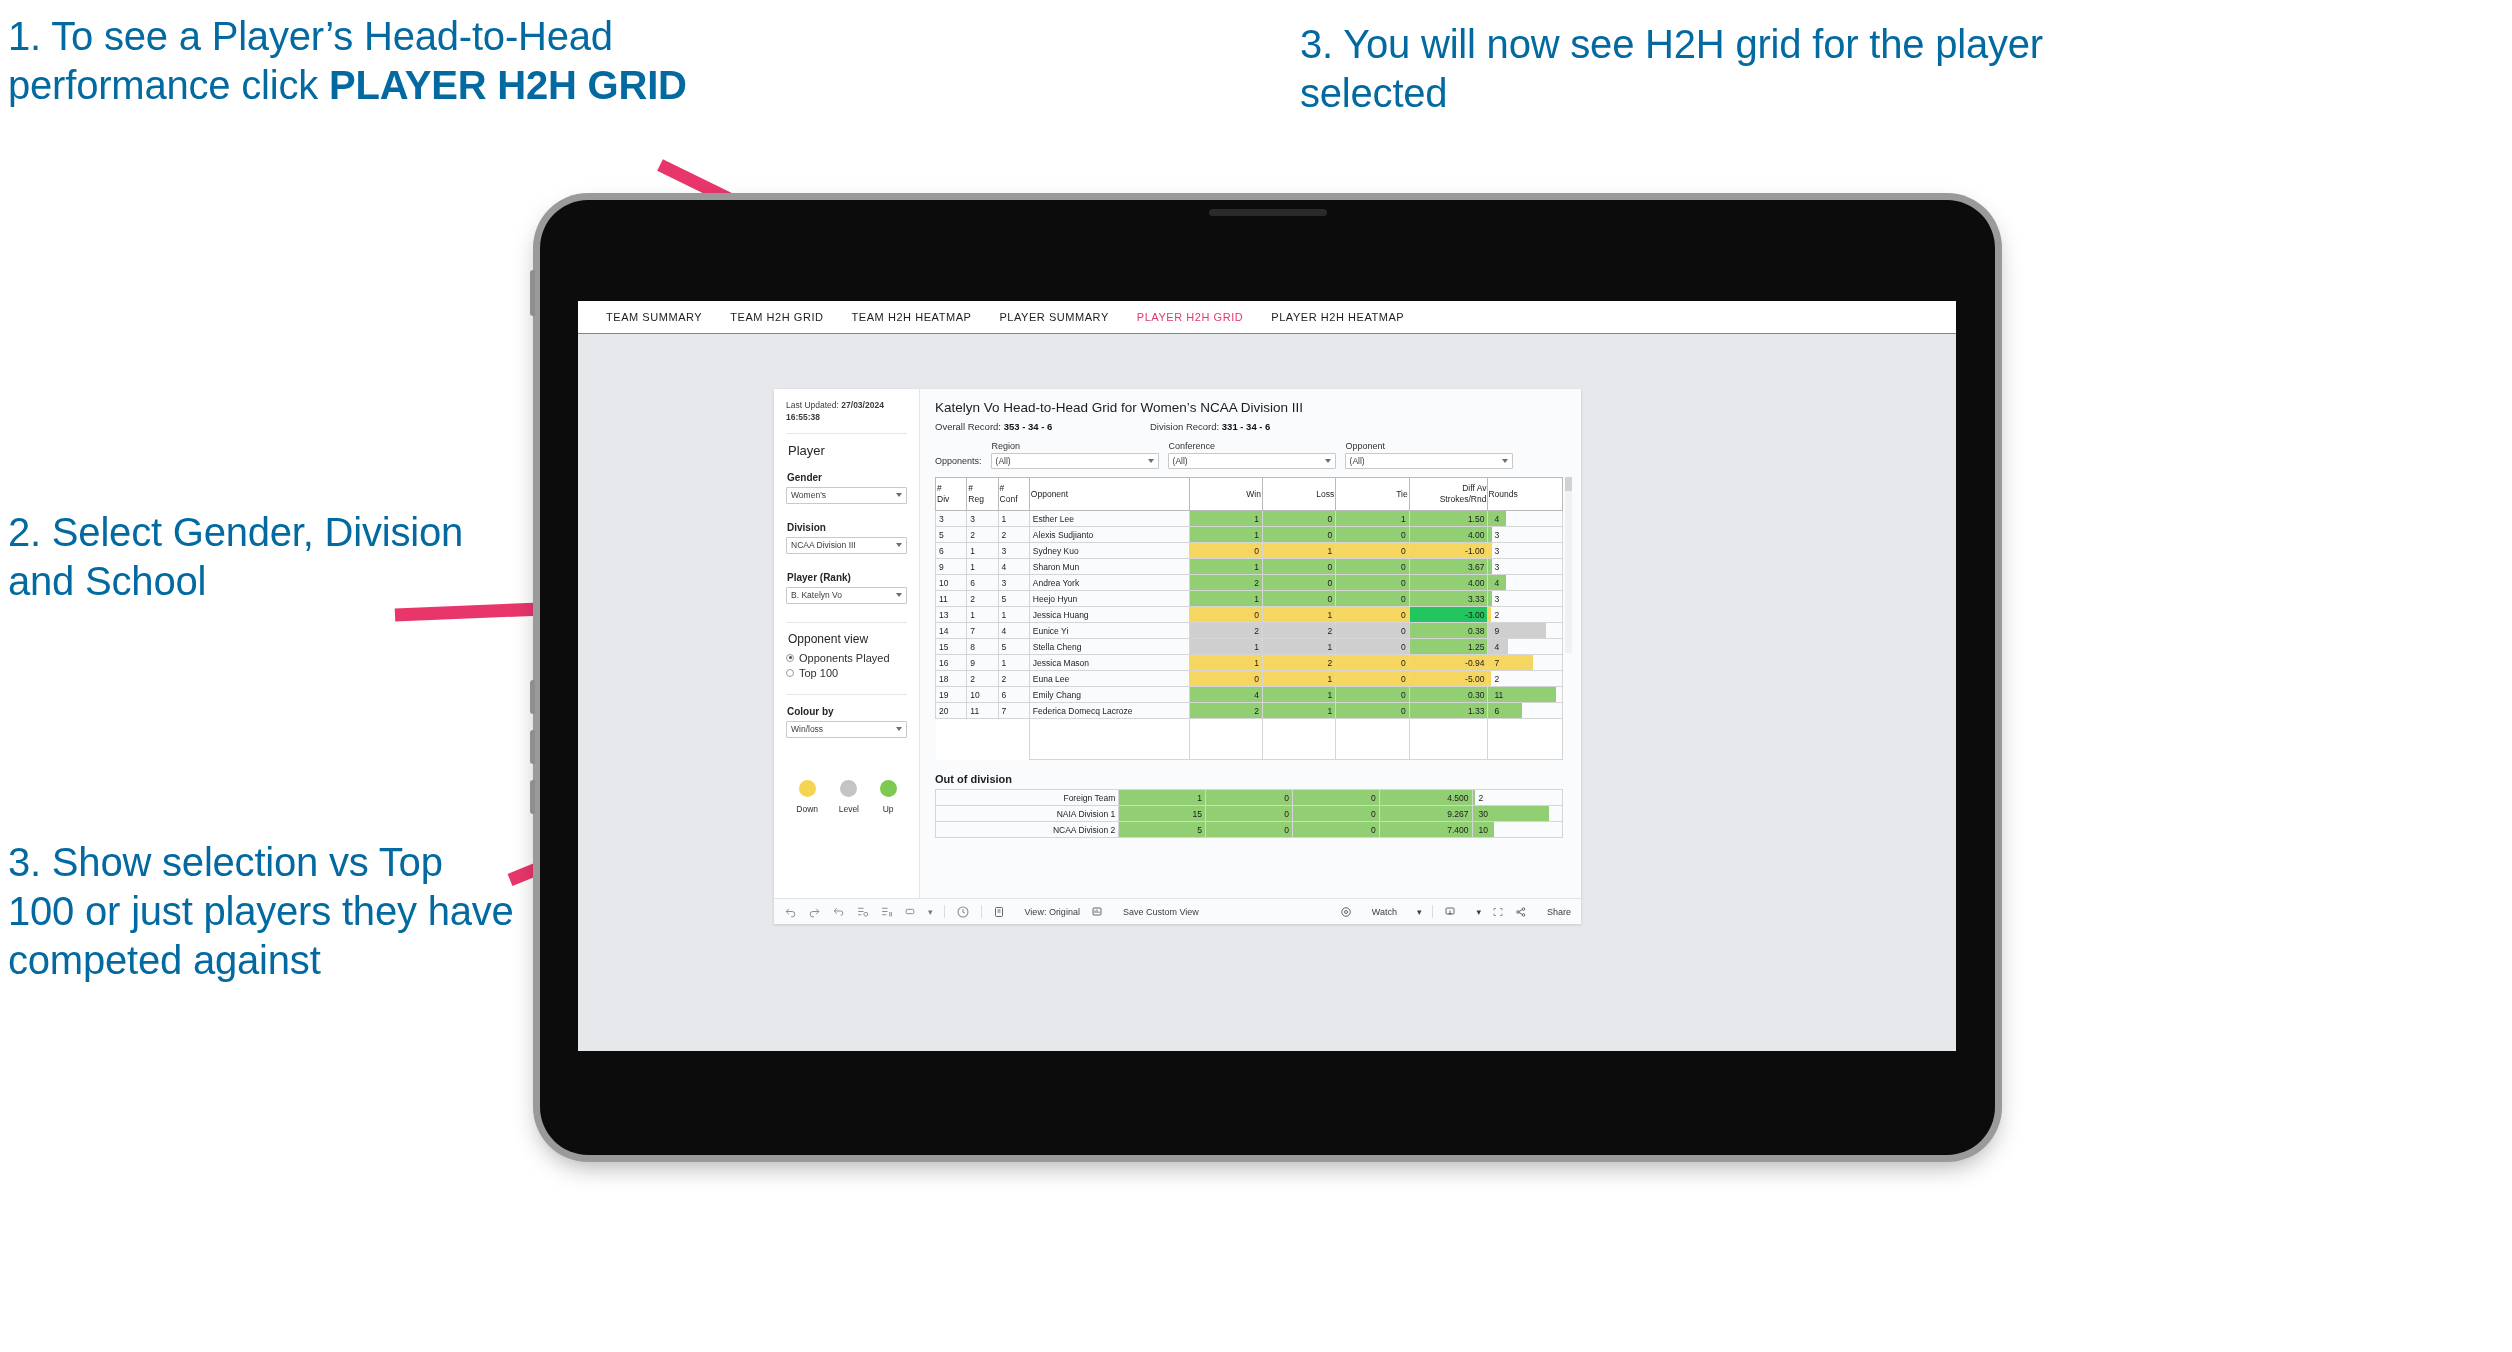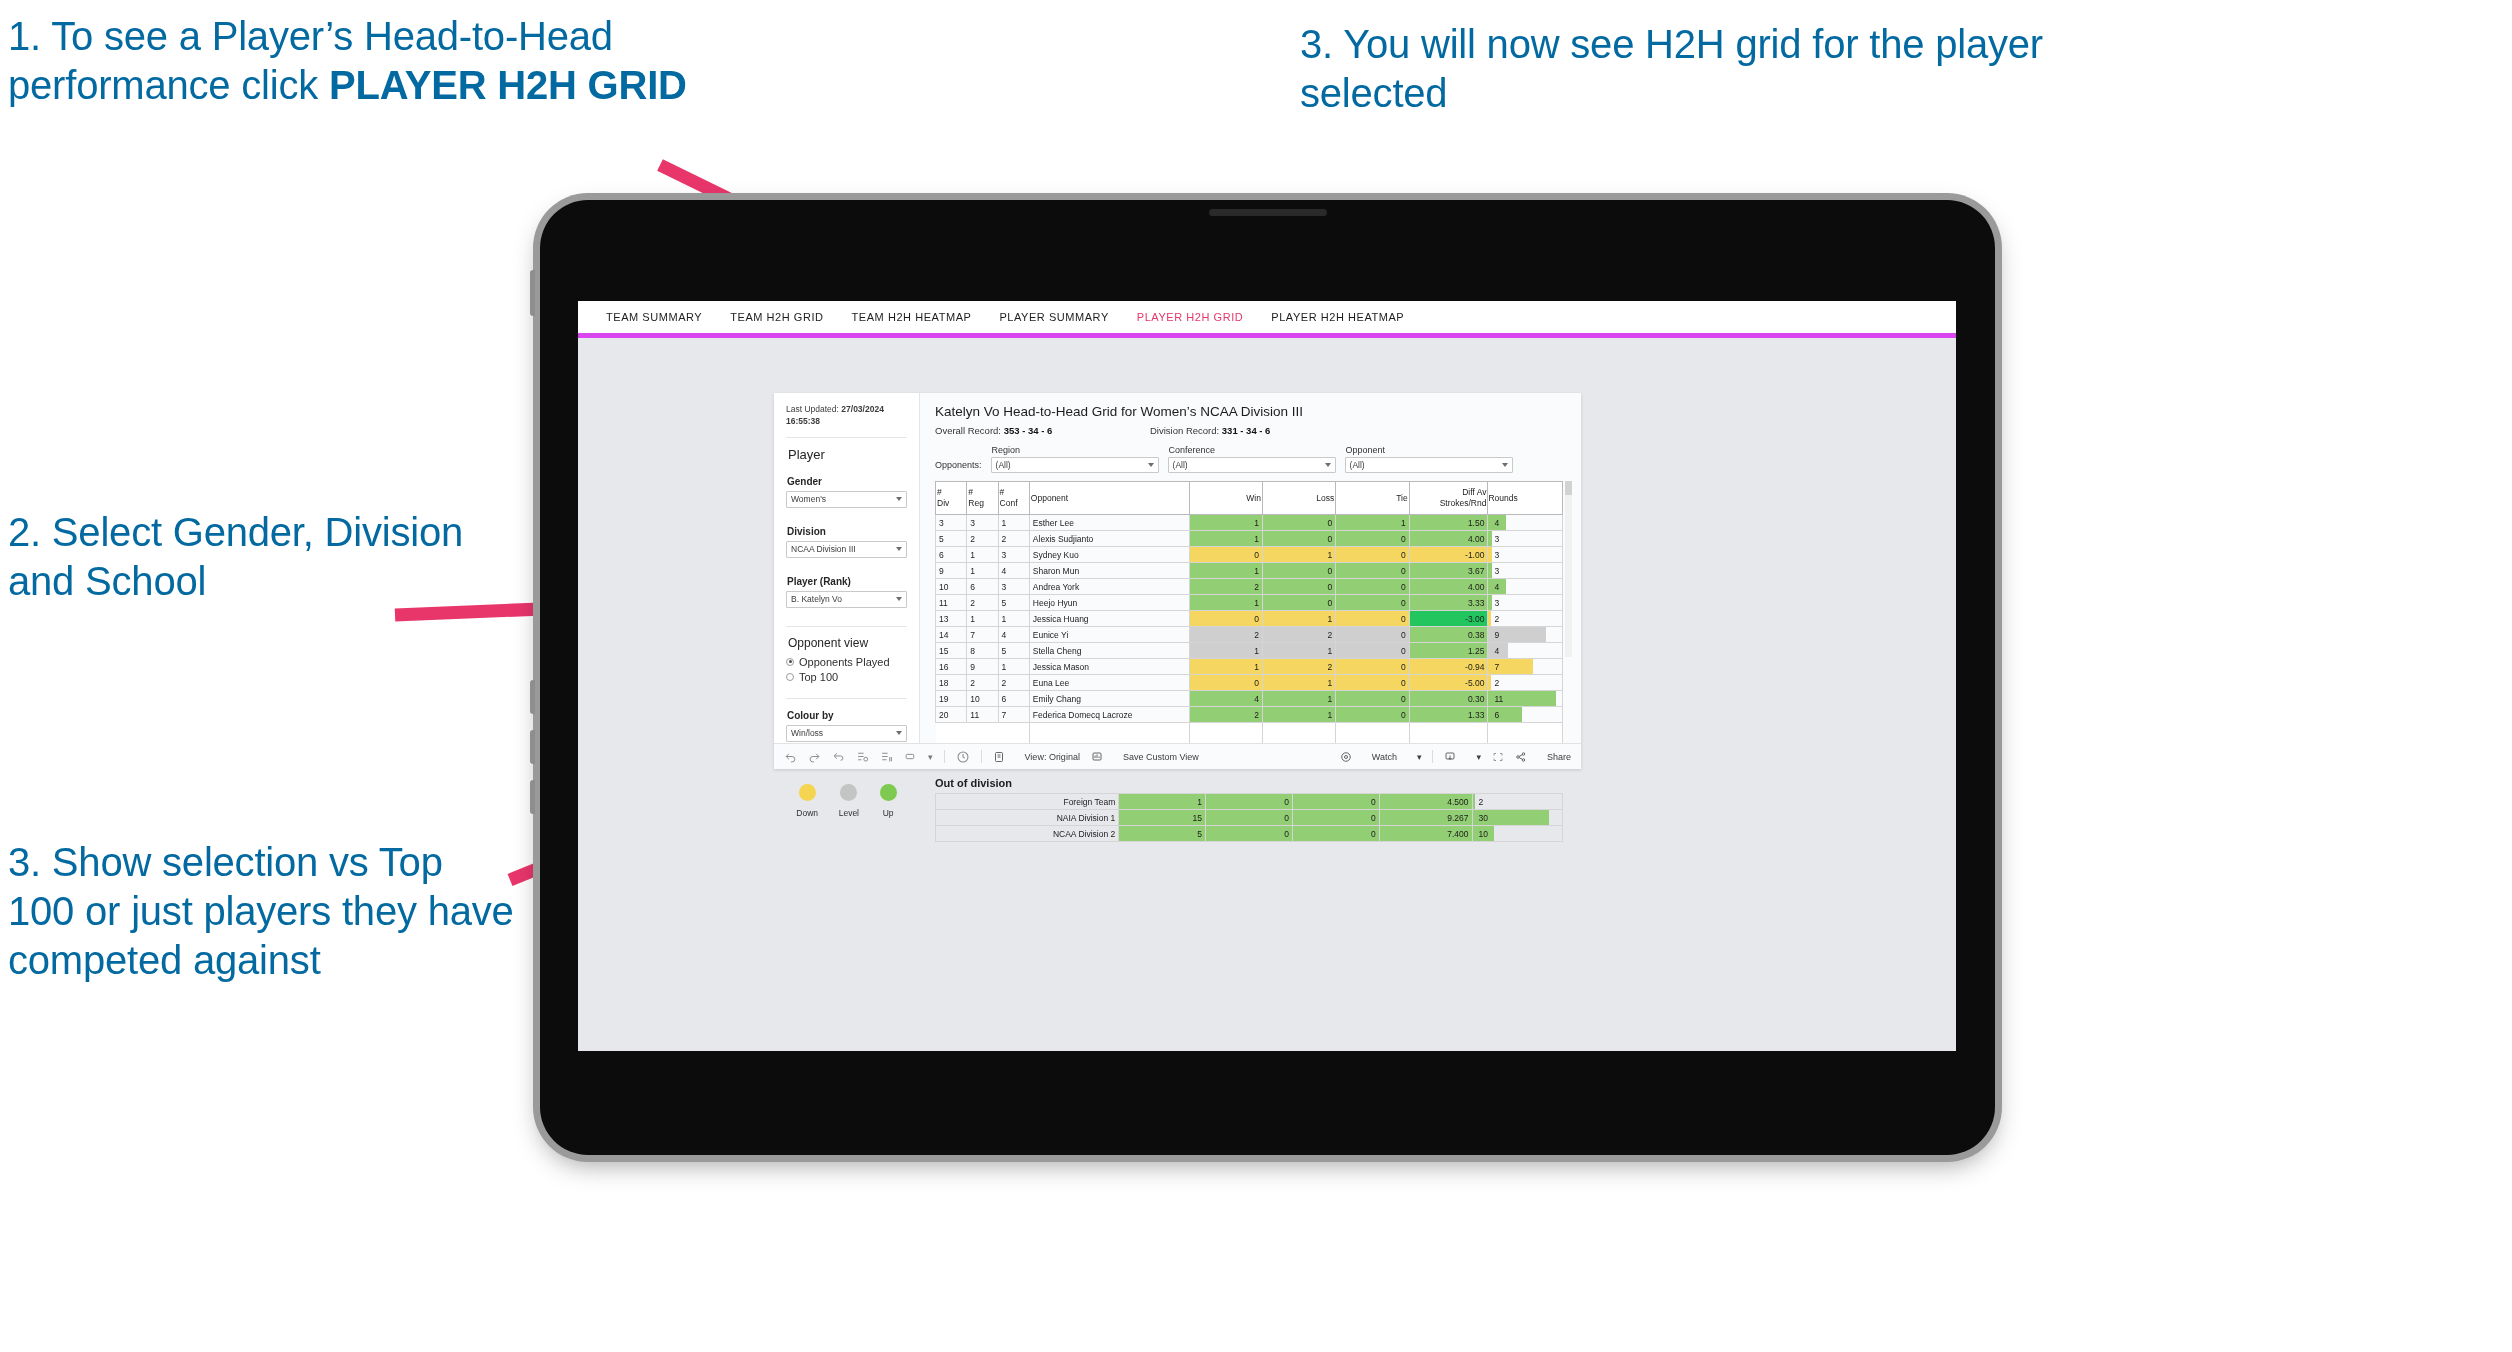--- a/index.html
+++ b/index.html
@@ -38,28 +38,28 @@
   .brand{width:150px;display:flex;flex-direction:column;justify-content:center;padding-left:22px;border-right:1px solid #e8e8e8;box-sizing:border-box;}
   .brand-name{font-size:20px;font-weight:800;letter-spacing:.6px;color:#161a2e;font-family:"Liberation Sans",sans-serif;transform:scaleX(.93);transform-origin:left;}
   .brand-sub{font-size:9px;color:#444;margin-top:1px;}
   .brand-sub i{font-style:normal;color:#ea2f62;font-weight:700;}
   .topnav{display:flex;align-items:stretch;}
   .topnav a{display:flex;align-items:center;padding:0 22px;font-size:12.5px;letter-spacing:.7px;color:#1d1d1d;text-decoration:none;border-right:1px solid #e8e8e8;box-sizing:border-box;}
   .topnav a.active{box-shadow:inset 0 -3px 0 #c0314c;}
   .topbar-right{margin-left:auto;display:flex;align-items:center;gap:9px;padding-right:20px;font-size:12px;color:#2a2a2a;}
   .topbar-right .sep{color:#bbb;}
 
-  .subnav{height:32px;background:#fff;display:flex;align-items:center;gap:0;border-bottom:5px solid #d946ef;padding-left:14px;}
+  .subnav{height:32px;background:#fff;display:flex;align-items:center;gap:0;border-bottom:1px solid #d946ef;padding-left:14px;}
   .subnav a{font-size:11px;letter-spacing:.55px;color:#1d1d1d;text-decoration:none;padding:0 14px;}
   .subnav a.active{color:#e5376a;}
 
   .canvas{position:relative;height:666px;background:#e7e8ec;}
 
   
-  .wb{position:absolute;left:196px;top:55px;width:807px;height:376px;background:#fafbfc;box-shadow:0 1px 3px rgba(0,0,0,.14);display:flex;}
+  .wb{position:absolute;left:196px;top:55px;width:807px;height:535px;background:#fafbfc;box-shadow:0 1px 3px rgba(0,0,0,.14);display:flex;}
 
   
   .ctrl{width:146px;padding:10px 12px 0 12px;box-sizing:border-box;border-right:1px solid #e4e4e4;background:#fff;}
   .updated{font-size:8.5px;color:#3b3b3b;line-height:1.45;}
   .updated b{font-weight:700;}
   .rule{border-top:1px solid #e6e6e6;margin:9px 0 9px;}
   .ctrl h3{font-size:13px;font-weight:400;color:#262626;margin:0 0 14px 2px;}
   .ctrl h4{font-size:10px;font-weight:700;color:#262626;margin:0 0 4px 1px;}
   .fld{position:relative;height:15px;border:1px solid #c9c9c9;background:#fff;border-radius:1px;margin-bottom:18px;}
   .fld span{position:absolute;left:4px;top:2px;font-size:8.5px;color:#3c3c3c;white-space:nowrap;}

